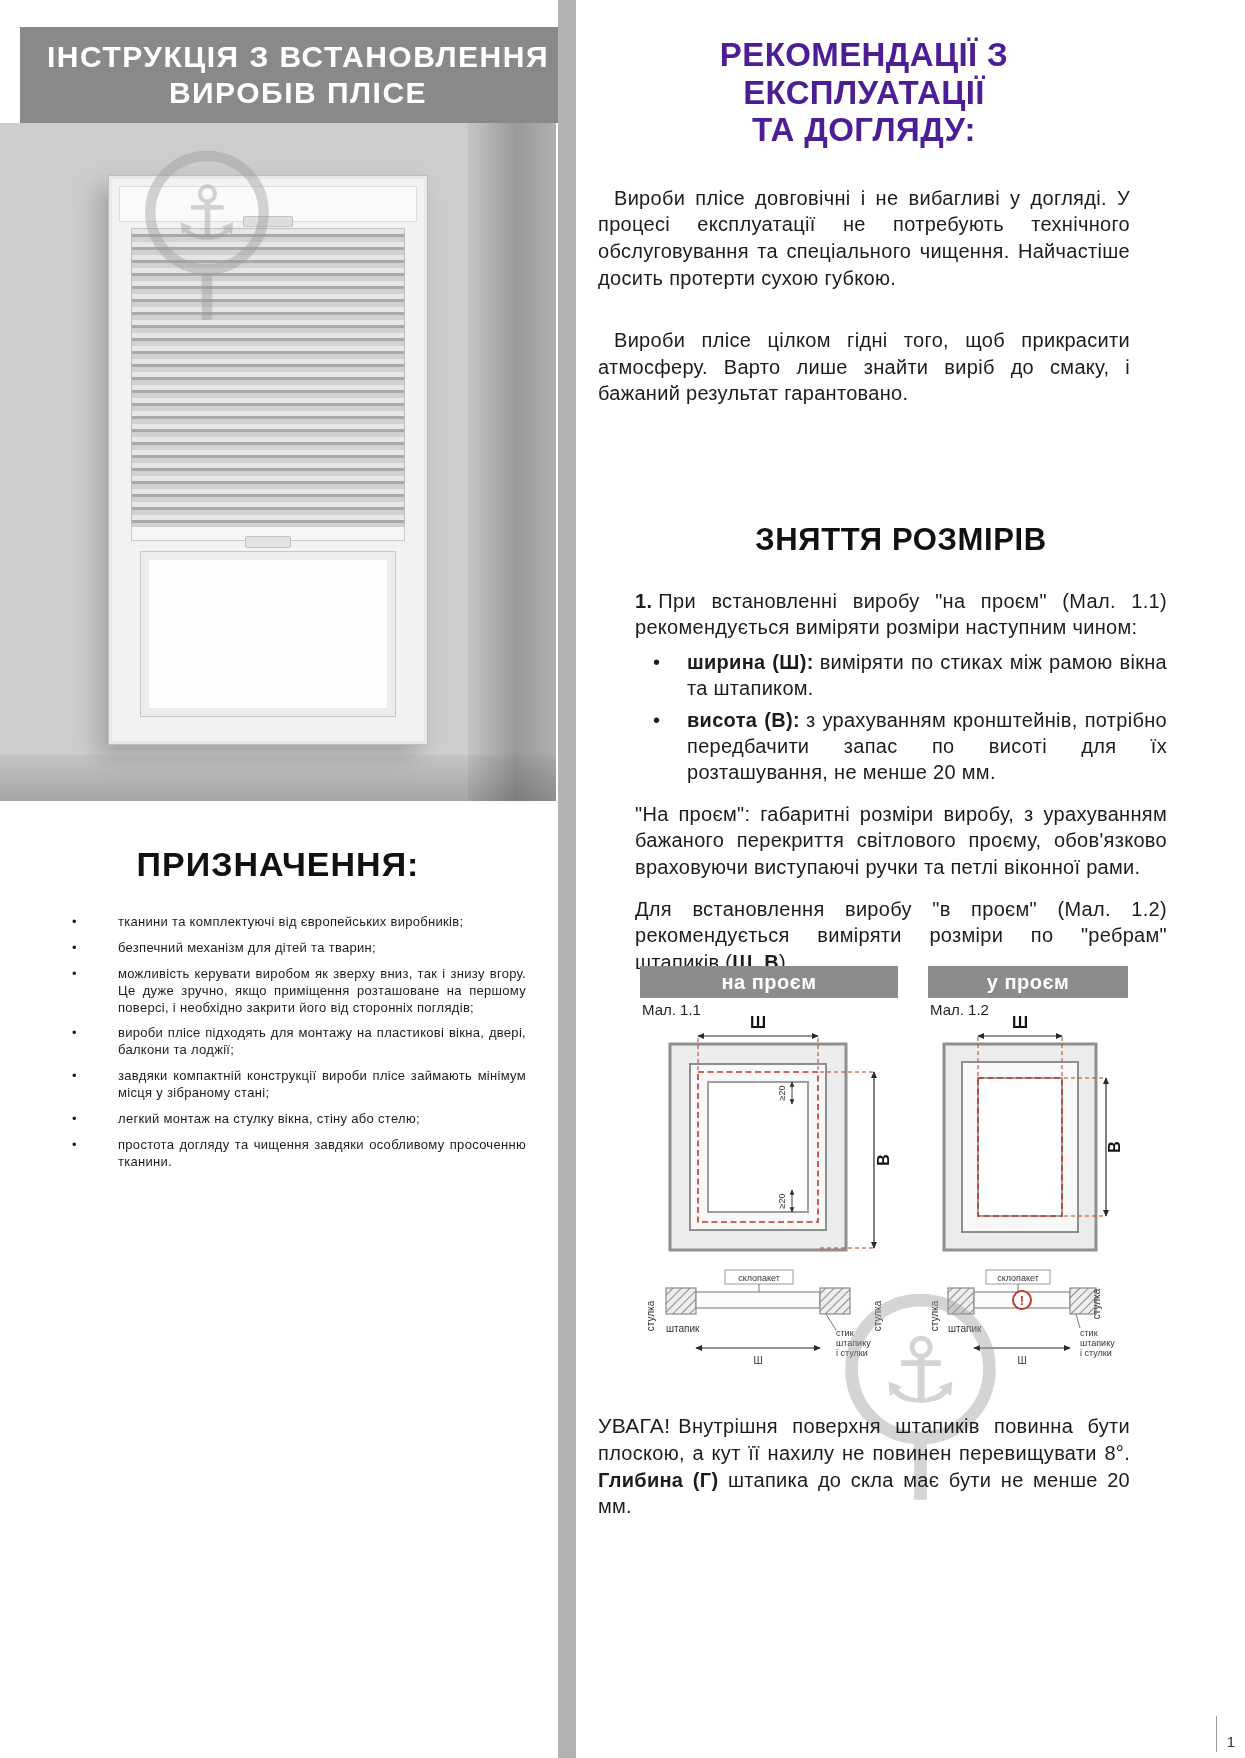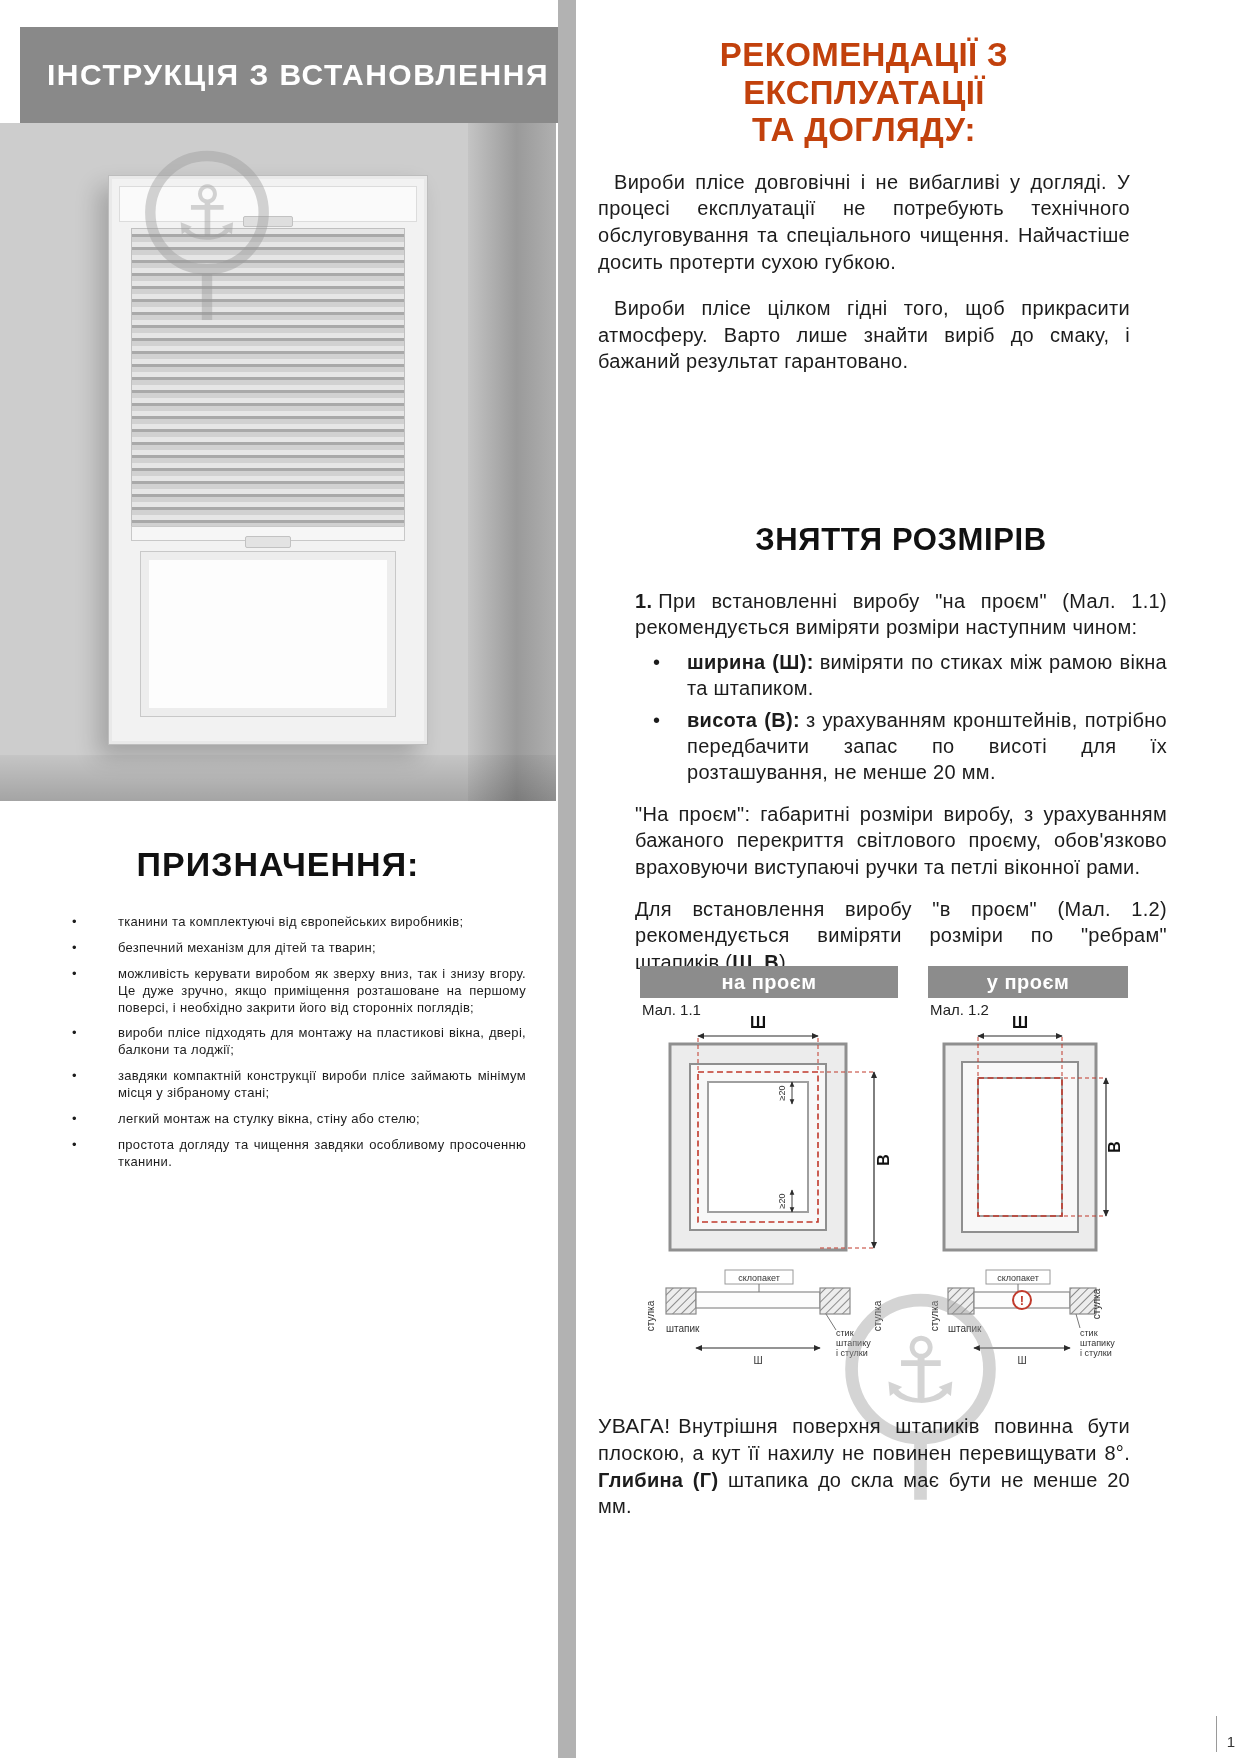--- a/index.html
+++ b/index.html
@@ -41,22 +41,22 @@
   .purpose ul{margin:28px 0 0 0;padding:0;list-style:none;}
   .purpose li{position:relative;padding-left:88px;margin-bottom:9px;font-size:13px;line-height:1.3;
               text-align:justify;letter-spacing:.3px;}
   .purpose li::before{content:"•";position:absolute;left:42px;top:0;}
 
   
   .divider{position:absolute;left:558px;top:0;width:18px;height:1758px;background:#b2b2b2;}
 
   
   .care{position:absolute;left:598px;top:36px;width:532px;}
-  .r-title{margin:0;text-align:center;font-size:33px;font-weight:bold;line-height:1.14;letter-spacing:.4px;color:#c2410c;}
-  .rp{margin:20px 0 0 0;font-size:20px;line-height:1.33;text-align:justify;text-indent:16px;letter-spacing:.3px;}
+  .r-title{margin:0;text-align:center;font-size:33px;font-weight:bold;line-height:1.14;letter-spacing:.4px;color:#4c1d95;}
+  .rp{margin:36px 0 0 0;font-size:20px;line-height:1.33;text-align:justify;text-indent:16px;letter-spacing:.3px;}
 
   .measuring{position:absolute;left:598px;top:522px;width:532px;margin-left:37px;}
   .m-title{margin:0;text-align:center;font-size:31px;font-weight:bold;letter-spacing:.6px;color:#111;}
   .mp{margin:16px 0 0 0;font-size:20px;line-height:1.32;text-align:justify;letter-spacing:.3px;}
   .mp.first{margin-top:30px;}
   .measuring ul{margin:8px 0 0 0;padding:0;list-style:none;}
   .measuring li{position:relative;padding-left:52px;margin-bottom:6px;font-size:20px;line-height:1.3;
                 text-align:justify;letter-spacing:.3px;}
   .measuring li::before{content:"•";position:absolute;left:18px;top:0;}
   .blead{font-weight:bold;margin-right:6px;}
@@ -86,20 +86,21 @@
   .pageno .rule{width:1px;height:36px;background:#9a9a9a;}
   .pageno .num{font-size:15px;color:#333;padding-bottom:2px;}
 </style>
 </head>
 <body>
 
 <div class="page">
 
   <div class="banner">
     <div class="b1">ІНСТРУКЦІЯ З ВСТАНОВЛЕННЯ</div>
+    <div class="b2">ВИРОБІВ ПЛІСЕ</div>
   </div>
 
   <div class="photo">
     <div class="wall-right"></div>
     <div class="sill-shadow"></div>
     <div class="window">
       <div class="cornice">
         <div class="cornice-handle"></div>
       </div>
       <div class="blind"></div>

